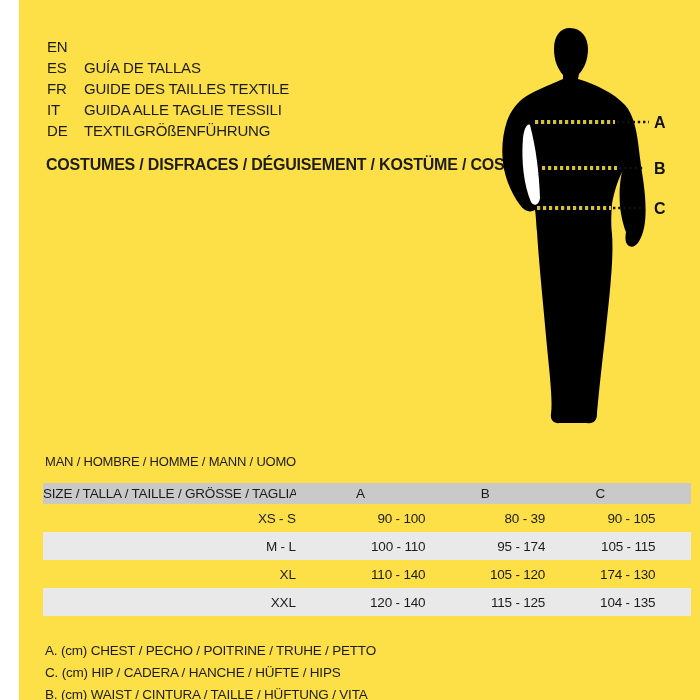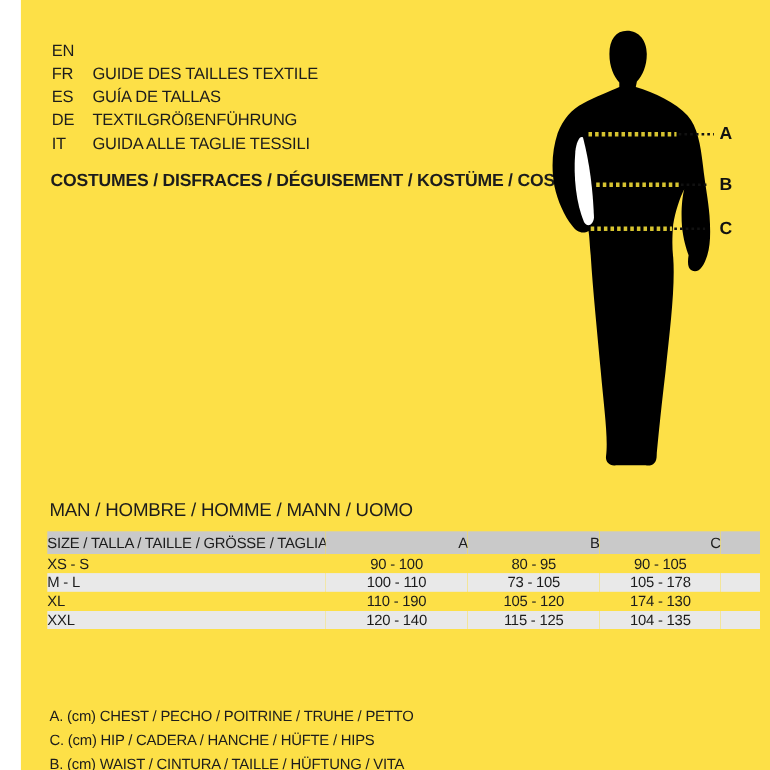--- a/index.html
+++ b/index.html
@@ -11,59 +11,59 @@
   .lang-block{position:absolute;left:28px;top:36px;}
   .lang-row{display:flex;height:21px;align-items:center;font-size:15px;}
   .lang-code{width:37px;flex:0 0 37px;}
   
   .category{position:absolute;left:27px;top:156px;font-size:16px;font-weight:700;white-space:nowrap;}
   
   .figure-wrap{position:absolute;left:460px;top:20px;width:240px;height:430px;}
   .figure-wrap svg{display:block;}
   .abc-label{font-family:"Liberation Sans",sans-serif;font-size:16px;font-weight:700;fill:#111111;}
   
-  .section-title{position:absolute;left:26px;top:454px;font-size:17px;white-space:nowrap;}
+  .section-title{position:absolute;left:26px;top:454px;font-size:13px;white-space:nowrap;}
   
   .size-table{position:absolute;left:24px;top:483px;width:648px;border-collapse:collapse;font-size:13.5px;table-layout:fixed;}
   .size-table th,.size-table td{padding:0;font-weight:400;overflow:hidden;white-space:nowrap;}
-  .size-table thead th{height:21px;background:#c9c9c9;text-align:right;}
-  .size-table tbody td{height:17px;}
+  .size-table thead th{height:21px;background:#c9c9c9;}
+  .size-table tbody td{height:28px;text-align:right;}
   .col-size{width:39%;text-align:left;padding-left:6px;}
   .col-a{width:20%;text-align:center;}
   .col-b{width:18.5%;text-align:center;}
   .col-c{width:17%;text-align:center;}
   .col-pad{width:5.5%;}
   .row-alt{background:#e9e9e9;}
   
   .legend{position:absolute;left:26px;top:640px;font-size:13.5px;line-height:22px;}
 </style>
 </head>
 <body>
 
 <div id="canvas">
 
   <div class="lang-block">
     <div class="lang-row">
       <span class="lang-code">EN</span>
     </div>
     <div class="lang-row">
+      <span class="lang-code">ES</span>
+      <span class="lang-text">GUÍA DE TALLAS</span>
+    </div>
+    <div class="lang-row">
       <span class="lang-code">FR</span>
       <span class="lang-text">GUIDE DES TAILLES TEXTILE</span>
     </div>
     <div class="lang-row">
-      <span class="lang-code">ES</span>
-      <span class="lang-text">GUÍA DE TALLAS</span>
+      <span class="lang-code">IT</span>
+      <span class="lang-text">GUIDA ALLE TAGLIE TESSILI</span>
     </div>
     <div class="lang-row">
       <span class="lang-code">DE</span>
       <span class="lang-text">TEXTILGRÖßENFÜHRUNG</span>
-    </div>
-    <div class="lang-row">
-      <span class="lang-code">IT</span>
-      <span class="lang-text">GUIDA ALLE TAGLIE TESSILI</span>
     </div>
   </div>
 
   <div class="category">COSTUMES / DISFRACES / DÉGUISEMENT / KOSTÜME / COSTUMI</div>
 
   <div class="figure-wrap">
     <svg width="240" height="430" viewBox="0 0 240 430">
 
       <path fill="#000000" d="
         M91,8
@@ -129,34 +129,34 @@
         <th class="col-a">A</th>
         <th class="col-b">B</th>
         <th class="col-c">C</th>
         <th class="col-pad"></th>
       </tr>
     </thead>
     <tbody>
       <tr>
         <td class="col-size">XS - S</td>
         <td class="col-a">90 - 100</td>
-        <td class="col-b">80 - 95</td>
+        <td class="col-b">80 - 39</td>
         <td class="col-c">90 - 105</td>
         <td class="col-pad"></td>
       </tr>
       <tr class="row-alt">
         <td class="col-size">M - L</td>
         <td class="col-a">100 - 110</td>
-        <td class="col-b">73 - 105</td>
-        <td class="col-c">105 - 178</td>
+        <td class="col-b">95 - 174</td>
+        <td class="col-c">105 - 115</td>
         <td class="col-pad"></td>
       </tr>
       <tr>
         <td class="col-size">XL</td>
-        <td class="col-a">110 - 190</td>
+        <td class="col-a">110 - 140</td>
         <td class="col-b">105 - 120</td>
         <td class="col-c">174 - 130</td>
         <td class="col-pad"></td>
       </tr>
       <tr class="row-alt">
         <td class="col-size">XXL</td>
         <td class="col-a">120 - 140</td>
         <td class="col-b">115 - 125</td>
         <td class="col-c">104 - 135</td>
         <td class="col-pad"></td>

